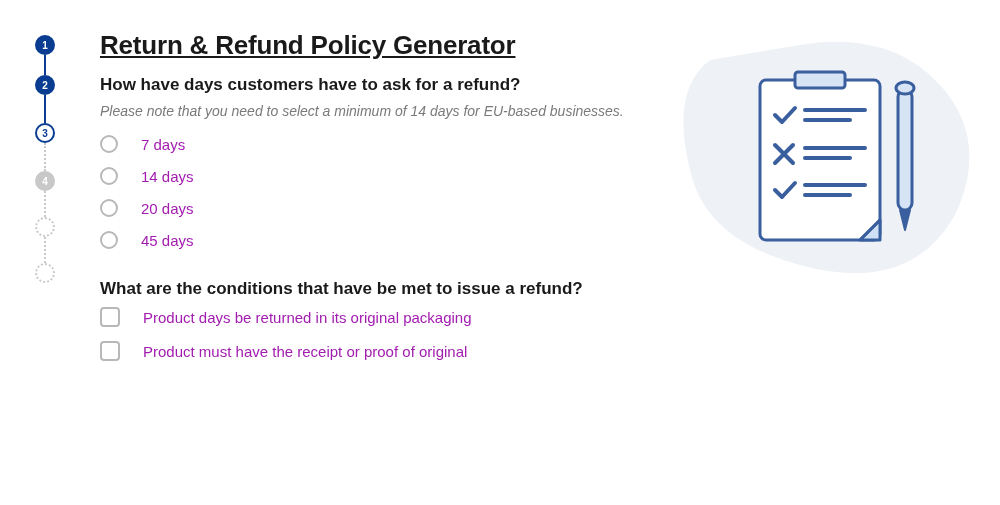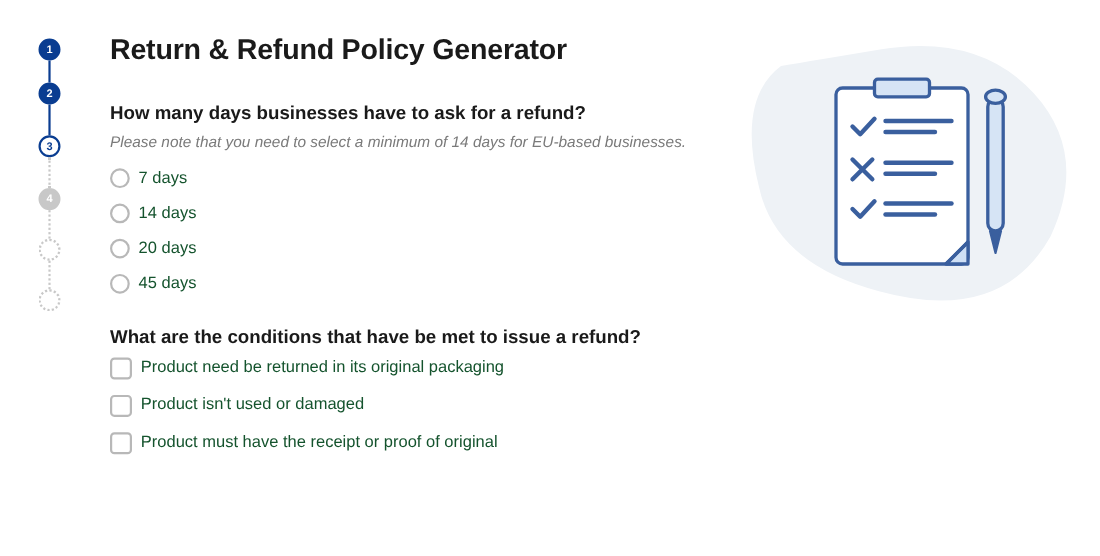--- a/index.html
+++ b/index.html
@@ -67,48 +67,49 @@
   .c4 { height: 26px; }
   .c5 { height: 26px; }
 
   
   .main {
     flex: 1;
     padding: 0 10px 0 35px;
     min-width: 0;
   }
   h1 {
-    margin: 0 0 32px 0;
+    margin: 0 0 14px 0;
     font-size: 26px;
     font-weight: 800;
     color: #1a1a1a;
     letter-spacing: -0.2px;
+    text-decoration: underline;
   }
   .question {
     margin-bottom: 30px;
   }
   .q-title {
     font-size: 17px;
     font-weight: 800;
     margin: 0 0 8px 0;
     color: #1a1a1a;
   }
   .q-hint {
     font-size: 14px;
     color: #7a7a7a;
     margin: 0 0 16px 0;
     font-style: italic;
   }
   .option {
     display: flex;
-    align-items: flex-start;
-    gap: 8px;
+    align-items: center;
+    gap: 23px;
     margin-bottom: 14px;
     font-size: 15px;
-    color: #14532d;
+    color: #a21caf;
     cursor: pointer;
   }
   .radio-ind {
     width: 18px; height: 18px;
     border: 2px solid #b8b8b8;
     border-radius: 50%;
     flex-shrink: 0;
     background: #fff;
   }
   .check-ind {
@@ -142,21 +143,21 @@
     <div class="connector dotted c4"></div>
     <div class="step future-dotted"></div>
     <div class="connector dotted c5"></div>
     <div class="step future-dotted"></div>
   </div>
 
   <div class="main">
     <h1>Return &amp; Refund Policy Generator</h1>
 
     <div class="question">
-      <p class="q-title">How many days businesses have to ask for a refund?</p>
+      <p class="q-title">How have days customers have to ask for a refund?</p>
       <p class="q-hint">Please note that you need to select a minimum of 14 days for EU-based businesses.</p>
 
       <label class="option">
         <span class="radio-ind"></span>
         <span>7 days</span>
       </label>
       <label class="option">
         <span class="radio-ind"></span>
         <span>14 days</span>
       </label>
@@ -168,25 +169,21 @@
         <span class="radio-ind"></span>
         <span>45 days</span>
       </label>
     </div>
 
     <div class="question">
       <p class="q-title">What are the conditions that have be met to issue a refund?</p>
 
       <label class="option">
         <span class="check-ind"></span>
-        <span>Product need be returned in its original packaging</span>
-      </label>
-      <label class="option">
-        <span class="check-ind"></span>
-        <span>Product isn't used or damaged</span>
+        <span>Product days be returned in its original packaging</span>
       </label>
       <label class="option">
         <span class="check-ind"></span>
         <span>Product must have the receipt or proof of original</span>
       </label>
     </div>
   </div>
 
   <div class="decor">
     <svg viewBox="0 0 320 260" width="320" height="260">

